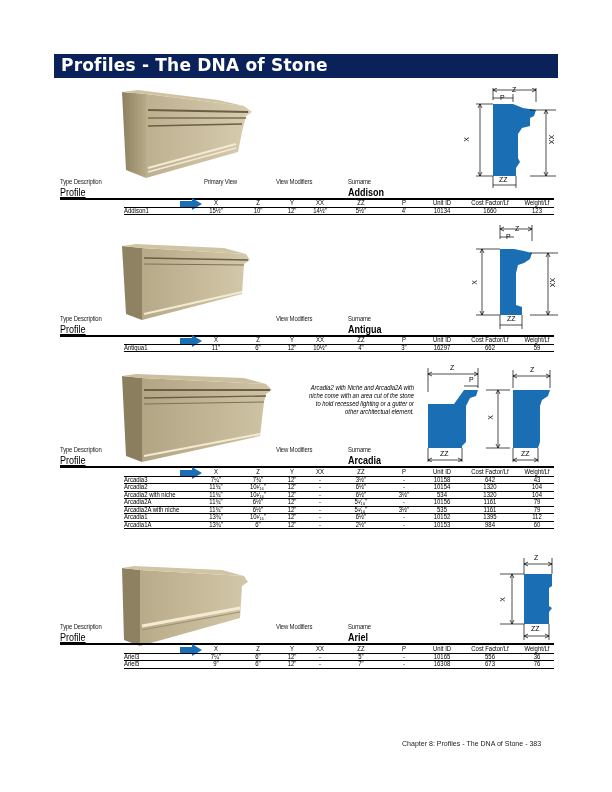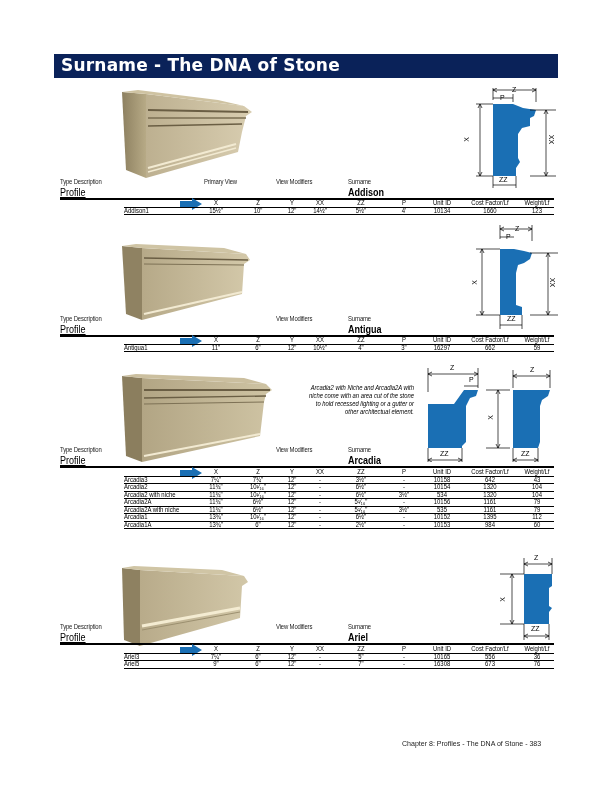--- a/index.html
+++ b/index.html
@@ -35,21 +35,21 @@
   .arrow { position:absolute; width:22px; height:12px; }
   .diagram { position:absolute; }
   .dlbl { position:absolute; font-size:7px; color:#000; }
   .note { position:absolute; left:292px; top:384px; width:122px; font-size:6.5px; font-style:italic; text-align:right; line-height:8px; transform:scaleX(0.9); transform-origin:right top; }
   .footer { position:absolute; left:402px; top:739px; font-size:8px; color:#222; transform:scaleX(0.88); transform-origin:left top; white-space:nowrap; }
 </style>
 </head>
 <body>
 
 <div class="abs banner">
-  <div class="banner-title">Surname - The DNA of Stone</div>
+  <div class="banner-title">Profiles - The DNA of Stone</div>
 </div>
 
 <div class="stone" style="left:118px;top:88px;">
   <svg width="140" height="92" viewBox="0 0 140 92">
     <defs>
       <linearGradient id="sA" x1="0" y1="0" x2="1" y2="0">
           <stop offset="0" stop-color="#8d8060"></stop>
           <stop offset="1" stop-color="#b7aa86"></stop>
         </linearGradient>
       <linearGradient id="fA" x1="0" y1="0" x2="1" y2="0">

